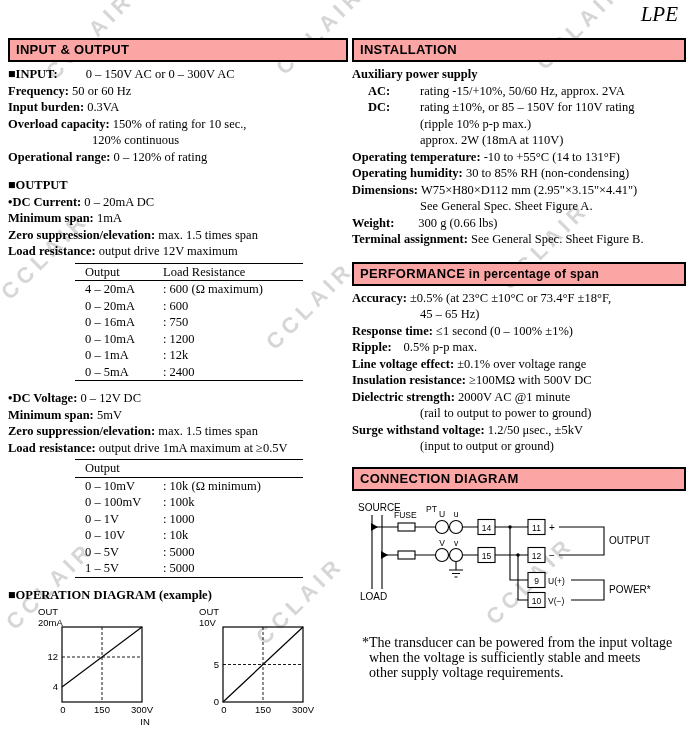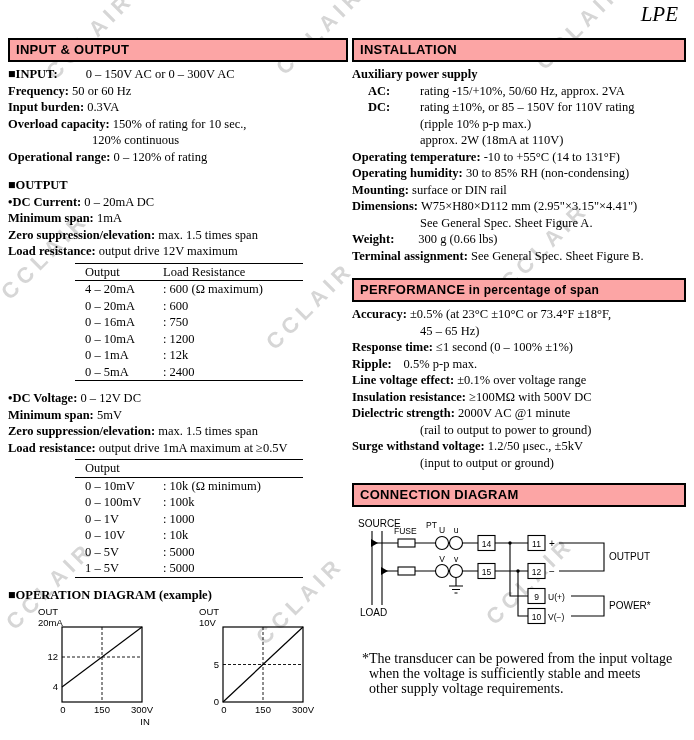--- a/index.html
+++ b/index.html
@@ -218,21 +218,20 @@
   <div class="sec-header">INSTALLATION</div>
 
   <div class="block">
     <div class="line"><b>Auxiliary power supply</b></div>
     <div class="line aux"><b>AC:</b><span>rating -15/+10%, 50/60 Hz, approx. 2VA</span></div>
     <div class="line aux"><b>DC:</b><span>rating ±10%, or 85 – 150V for 110V rating</span></div>
     <div class="line ind68">(ripple 10% p-p max.)</div>
     <div class="line ind68">approx. 2W (18mA at 110V)</div>
     <div class="line"><b>Operating temperature:</b><span> -10 to +55°C (14 to 131°F)</span></div>
     <div class="line"><b>Operating humidity:</b><span> 30 to 85% RH (non-condensing)</span></div>
-    <div class="line"><b>Mounting:</b><span> surface or DIN rail</span></div>
     <div class="line"><b>Dimensions:</b><span> W75×H80×D112 mm (2.95"×3.15"×4.41")</span></div>
     <div class="line ind68">See General Spec. Sheet Figure A.</div>
     <div class="line"><b>Weight:</b><span class="gap24">300 g (0.66 lbs)</span></div>
     <div class="line"><b>Terminal assignment:</b><span> See General Spec. Sheet Figure B.</span></div>
   </div>
 
   <div class="sec-header mt14"><span>PERFORMANCE</span><span class="sub"> in percentage of span</span></div>
 
   <div class="block">
     <div class="line"><b>Accuracy:</b><span> ±0.5% (at 23°C ±10°C or 73.4°F ±18°F,</span></div>

